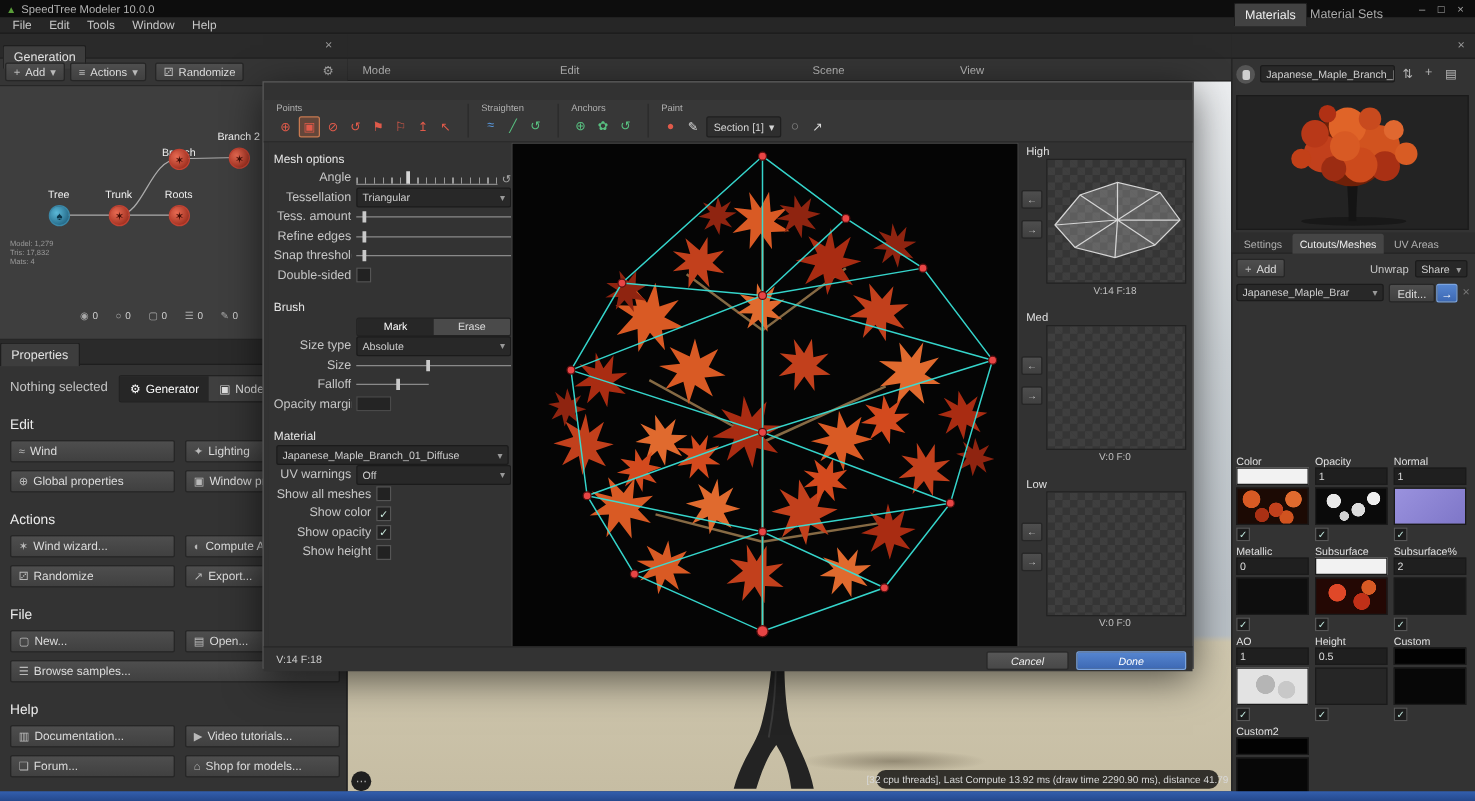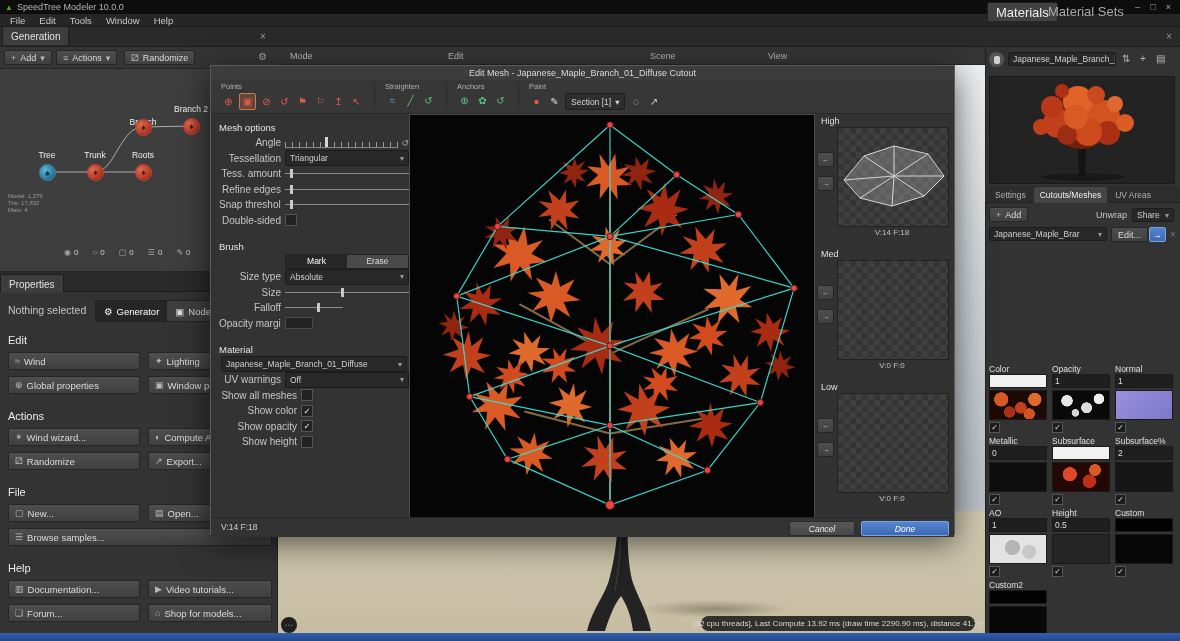--- a/index.html
+++ b/index.html
@@ -93,21 +93,21 @@
                        linear-gradient(45deg,#3f3f3f 25%,transparent 25%,transparent 75%,#3f3f3f 75%);
       background-size:12px 12px;background-position:0 0,6px 6px;}
   .lod-stats{position:absolute;left:22px;top:114px;width:110px;text-align:center;font-size:8px;color:#c0c0c0;}
   .m-bottom{position:absolute;left:0;top:451px;width:100%;height:19px;background:#333;border-top:1px solid #272727;}
   .m-status{position:absolute;left:10px;top:4px;font-size:8.5px;color:#cfcfcf;}
   .dlg-btn{position:absolute;top:3px;height:13px;display:flex;align-items:center;justify-content:center;font-size:8.5px;
       border-radius:2px;color:#eee;font-style:italic;}
   .cancel{left:578px;width:64px;background:linear-gradient(#575757,#484848);border:1px solid #2a2a2a;}
   .done{left:650px;width:86px;background:linear-gradient(#5585d0,#3d69b4);border:1px solid #7aa4e0;color:#fff;}
   
-  .rtab{position:absolute;top:2px;height:18px;display:flex;align-items:center;padding:0 8px;font-size:13px;color:#aaa;z-index:6;}
+  .rtab{position:absolute;top:2px;height:18px;display:flex;align-items:center;padding:0 8px;font-size:10px;color:#aaa;z-index:6;}
   .rtab.on{background:#424242;border:1px solid #1e1e1e;border-bottom:none;color:#eee;border-radius:2px 2px 0 0;}
   .subtab{display:flex;align-items:center;padding:0 6px;font-size:8.5px;color:#b0b0b0;height:16px;}
   .subtab.on{background:#454545;color:#efefef;border-radius:2px 2px 0 0;}
   .handcircle{width:15px;height:15px;border-radius:50%;background:#555;display:flex;align-items:center;justify-content:center;}
   .handcircle i{display:block;width:6px;height:8px;background:#cfcfcf;border-radius:2px;}
   .ricon{color:#b5b5b5;font-size:10px;}
   .maps{display:grid;grid-template-columns:repeat(3,58px);gap:3px 5px;z-index:6;}
   .map-cell{width:58px;}
   .map-label{font-size:8.5px;height:10px;color:#e0e0e0;overflow:hidden;white-space:nowrap;}
   .map-value{height:12px;border:1px solid #1a1a1a;background:#1f1f1f;font-size:8.5px;color:#ddd;display:flex;
@@ -178,21 +178,21 @@
   <span class="xbtn">×</span>
 </div>
 <div class="abs" style="left:278px;top:47px;width:707px;height:18px;background:#353535;border-bottom:1px solid #262626;z-index:5"></div>
 <span class="abs" style="left:290px;top:51px;font-size:9px;color:#b8b8b8;z-index:5">Mode</span>
 <span class="abs" style="left:448px;top:51px;font-size:9px;color:#b8b8b8;z-index:5">Edit</span>
 <span class="abs" style="left:650px;top:51px;font-size:9px;color:#b8b8b8;z-index:5">Scene</span>
 <span class="abs" style="left:768px;top:51px;font-size:9px;color:#b8b8b8;z-index:5">View</span>
 
 <div class="abs panel-bg" style="left:0;top:27px;width:278px;height:606px;border-right:1px solid #222"></div>
 <div class="abs tabbar" style="left:0;top:27px;width:278px;height:20px;z-index:5"></div>
-<div class="tab" style="left:2px;top:26px;z-index:6">
+<div class="tab" style="left:2px;top:36px;z-index:6">
   <span>Generation</span>
 </div>
 <span class="abs xbtn" style="left:260px;top:32px;z-index:6">×</span>
 
 <div class="abs" style="left:0;top:47px;width:278px;height:22px;background:#353535;border-bottom:1px solid #262626;z-index:5"></div>
 <div class="abs btn smallbtn" style="left:4px;top:50px;z-index:6">
   <span class="bicon">+</span>
   <span>Add</span>
   <span class="bicon">▾</span>
 </div>
@@ -474,21 +474,20 @@
   </div>
   <div class="map-cell">
     <div class="map-label">Custom2</div>
     <div class="map-value swatch-black"></div>
     <div class="map-thumb th-custom"></div>
     <div class="map-check checked"></div>
   </div>
 </div>
 
 <div class="abs modal" style="left:210px;top:65px;width:745px;height:470px">
-  <div class="m-title">Edit Mesh - Japanese_Maple_Branch_01_Diffuse Cutout</div>
 
   <div class="m-toolbar">
     <div class="tgroup">
       <div class="g-label">Points</div>
       <div class="g-icons">
         <span class="ticon red">⊕</span>
         <span class="ticon red sel">▣</span>
         <span class="ticon red">⊘</span>
         <span class="ticon red">↺</span>
         <span class="ticon red">⚑</span>

